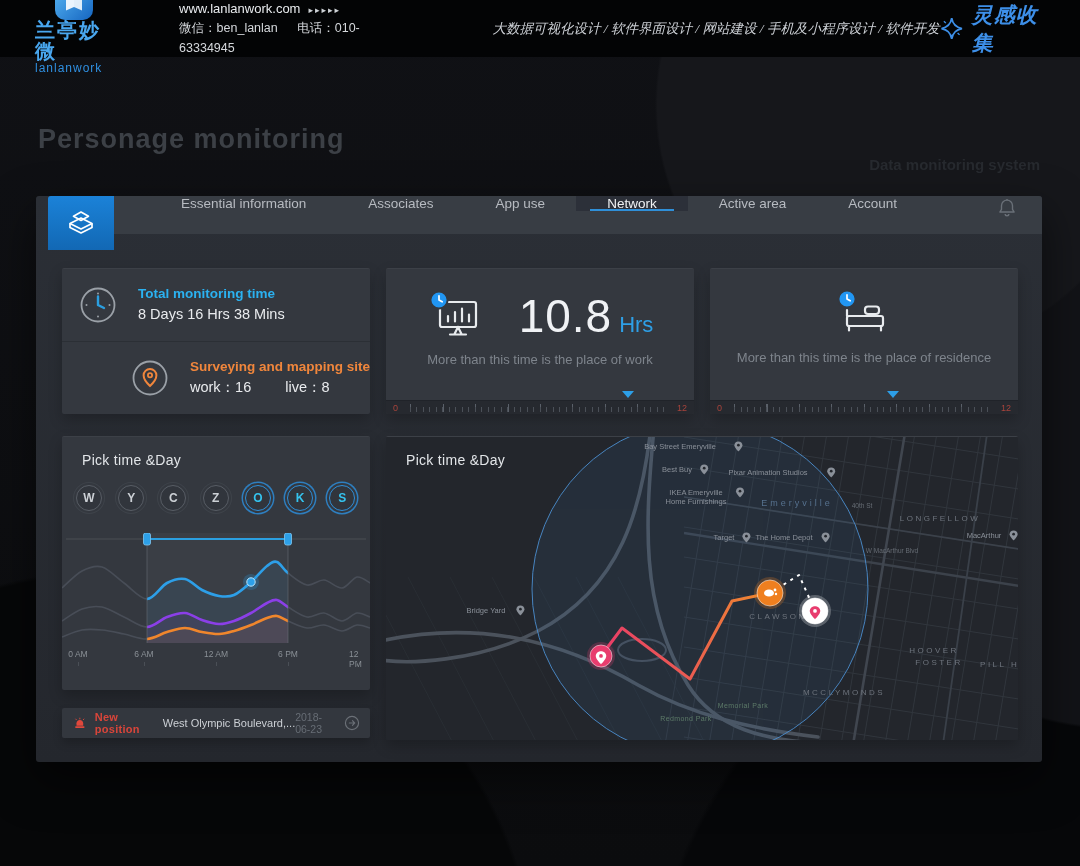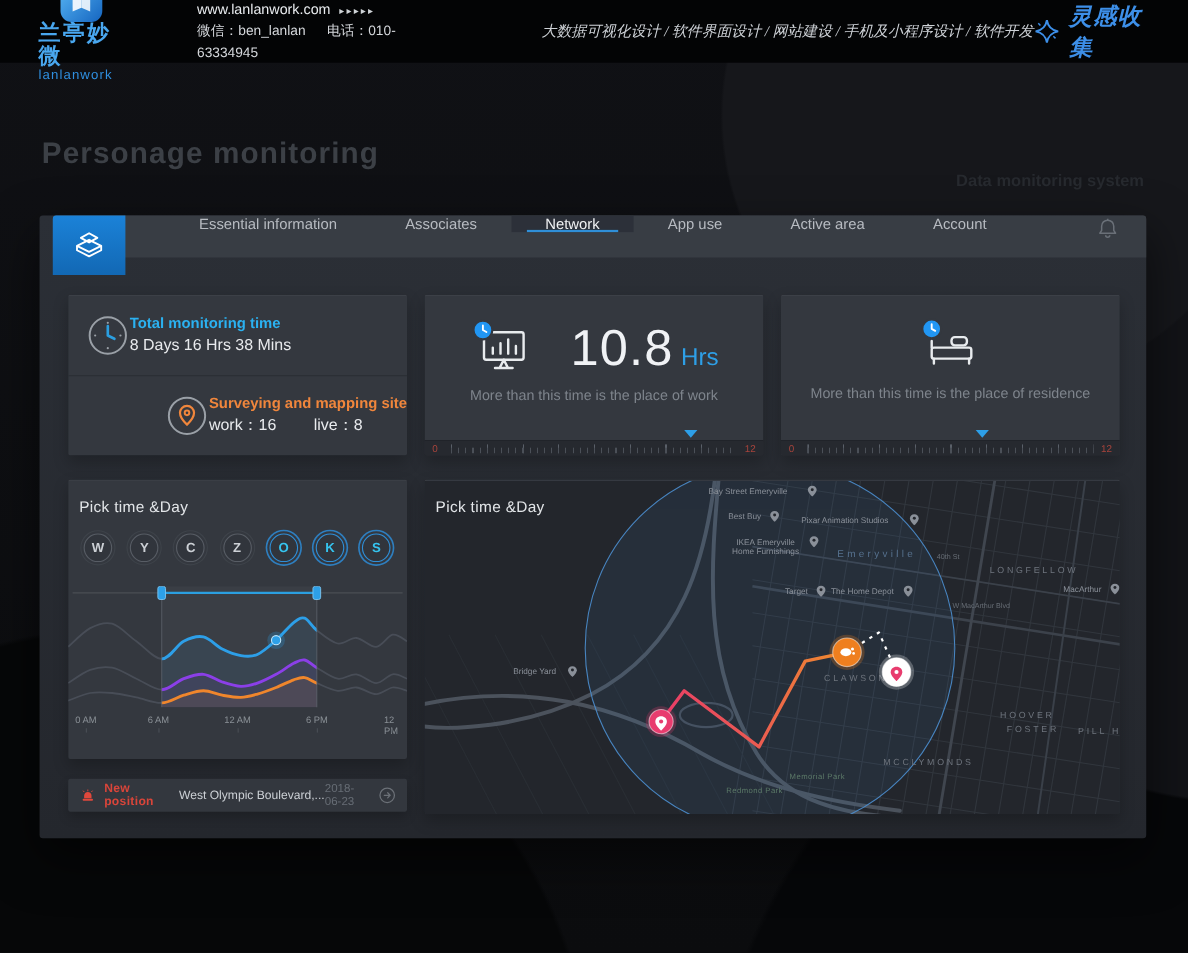--- a/index.html
+++ b/index.html
@@ -60,21 +60,21 @@
   #card-summary { left:26px; top:72px; width:308px; height:146px; }
   #card-work    { left:350px; top:72px; width:308px; height:146px; }
   #card-res     { left:674px; top:72px; width:308px; height:146px; }
   #card-picker  { left:26px; top:240px; width:308px; height:254px; }
   #card-map     { left:350px; top:240px; width:632px; height:304px; overflow:hidden; }
   #bar-alert    { left:26px; top:512px; width:308px; height:30px; background:#33373e; border-radius:2px;
     position:absolute; display:flex; align-items:center; box-shadow:0 5px 10px rgba(0,0,0,.2); }
 
   .sumrow { display:flex; align-items:center; height:72px; padding-left:16px; }
   .sumrow + .sumrow { border-top:1px solid #2b2f35;justify-content:flex-end; }
-  .sumtexts { margin-left:0; line-height:1.5; }
+  .sumtexts { margin-left:20px; line-height:1.5; }
   .sum-title { font-size:13.5px; font-weight:bold; }
   .sum-val { font-size:14.5px; color:#e9ebee; }
   .sum-val .gap { display:inline-block; width:34px; }
 
   .bigstat { display:flex; align-items:center; justify-content:center; gap:34px; padding-top:20px; }
   .bignum { font-size:46px; font-weight:200; color:#f0f2f5; letter-spacing:1px; }
   .bigunit { font-size:22px; color:#2e9fe6; margin-left:7px; }
   .caption { text-align:center; font-size:13px; color:#7e848c; margin-top:9px; }
 
   .ruler { position:absolute; left:0; right:0; bottom:0; height:14px; background:#26292f;
@@ -82,21 +82,21 @@
   .ruler .ticks-s { position:absolute; left:24px; right:24px; top:6px; height:5px;
     background:repeating-linear-gradient(90deg,#4b5058 0 1px,transparent 1px 6.5px); }
   .ruler .ticks-b { position:absolute; left:24px; right:24px; top:3px; height:8px;
     background:repeating-linear-gradient(90deg,#5a6069 0 1px,transparent 1px 32.5px); }
   .ruler .rmin,.ruler .rmax { position:absolute; top:2px; font-size:9px; color:#a8443c; }
   .ruler .rmin { left:7px; } .ruler .rmax { right:7px; }
   .scale-marker { position:absolute; bottom:16px; width:0; height:0; margin-left:-6px;
     border-left:6px solid transparent; border-right:6px solid transparent;
     border-top:7px solid #2d9fe8; }
 
-  .picker-title, .map-title { position:absolute; left:10px; top:15px; font-size:14px;
+  .picker-title, .map-title { position:absolute; left:20px; top:15px; font-size:14px;
     color:#e2e5e8; letter-spacing:.3px; z-index:3; }
   #day-buttons { position:absolute; left:0; top:48px; width:308px; height:28px; }
   .daybtn { position:absolute; top:0; width:26px; height:26px; margin-left:-13px; border-radius:50%;
     display:flex; align-items:center; justify-content:center; font-size:12px; font-weight:bold;
     color:#ccd0d5; border:1.5px solid #585d65; background:#31353c; cursor:pointer;
     box-shadow:0 0 0 2px #34383f, 0 0 0 3px #3e434a; }
   .daybtn.active { color:#35c3ee; border-color:#2f8fd8;
     box-shadow:0 0 0 2px #34383f, 0 0 0 3.5px #2e7fc0; }
   #picker-chart { position:absolute; left:0; top:96px; }
   .xlabels { position:absolute; left:0; top:212px; width:308px; height:14px; }
@@ -160,22 +160,22 @@
           <g fill="none" stroke="#ffffff" stroke-width="1.7" stroke-linejoin="round">
             <path d="M15 4 L22.5 8.2 L15 12.4 L7.5 8.2 Z"></path>
             <path d="M4 15.5 L15 10 L26 15.5 L15 21 Z"></path>
             <path d="M4 15.5 V19.5 L15 25 L26 19.5 V15.5"></path>
           </g>
         </svg>
       </div>
       <div class="tabs">
           <div class="tab">Essential information</div>
           <div class="tab">Associates</div>
+          <div class="tab">App use</div>
           <div class="tab active">Network</div>
-          <div class="tab">App use</div>
           <div class="tab">Active area</div>
           <div class="tab">Account</div>
         </div>
       <div class="bell">
         <svg width="22" height="22" viewBox="0 0 24 24">
           <g fill="none" stroke="#6a7078" stroke-width="1.5" stroke-linejoin="round">
             <path d="M12 4.5 a6 6 0 0 1 6 6 v4.2 l1.8 2.8 H4.2 L6 14.7 v-4.2 a6 6 0 0 1 6 -6 Z"></path>
             <path d="M10 19.5 a2 2 0 0 0 4 0"></path>
             <path d="M12 4.5 V3.2"></path>
           </g>

